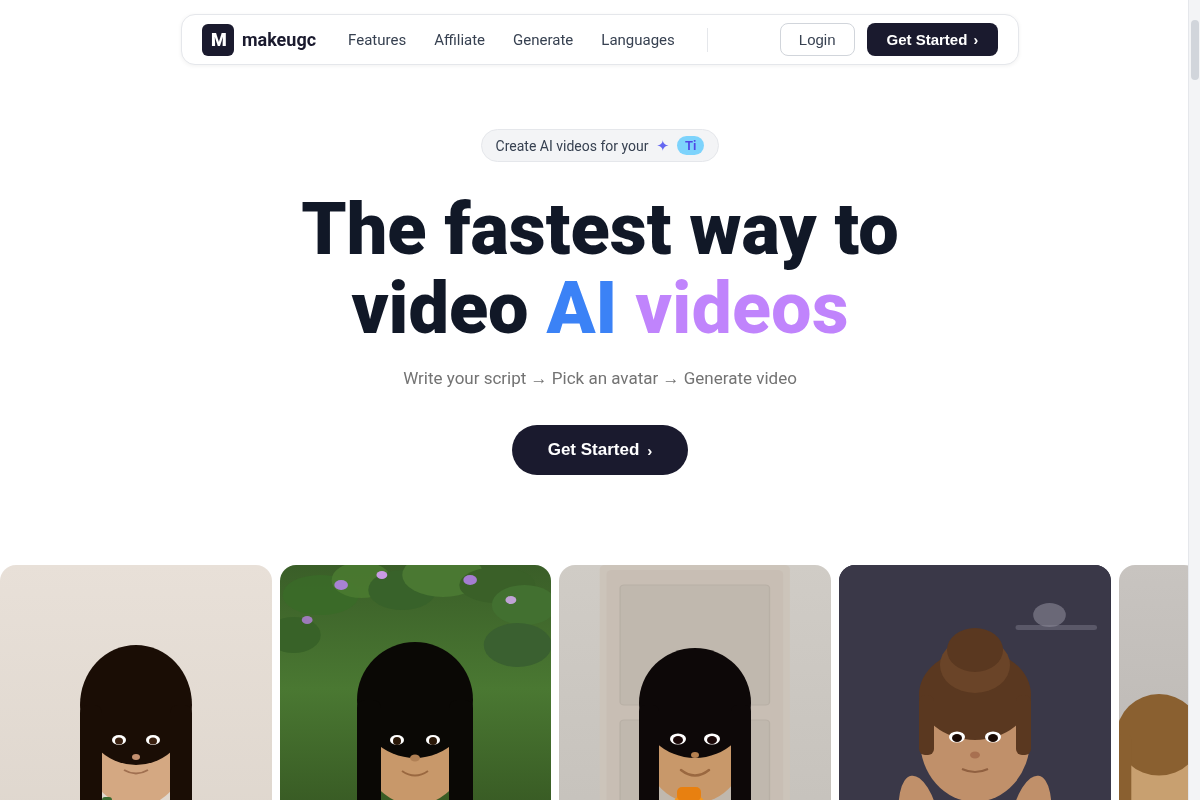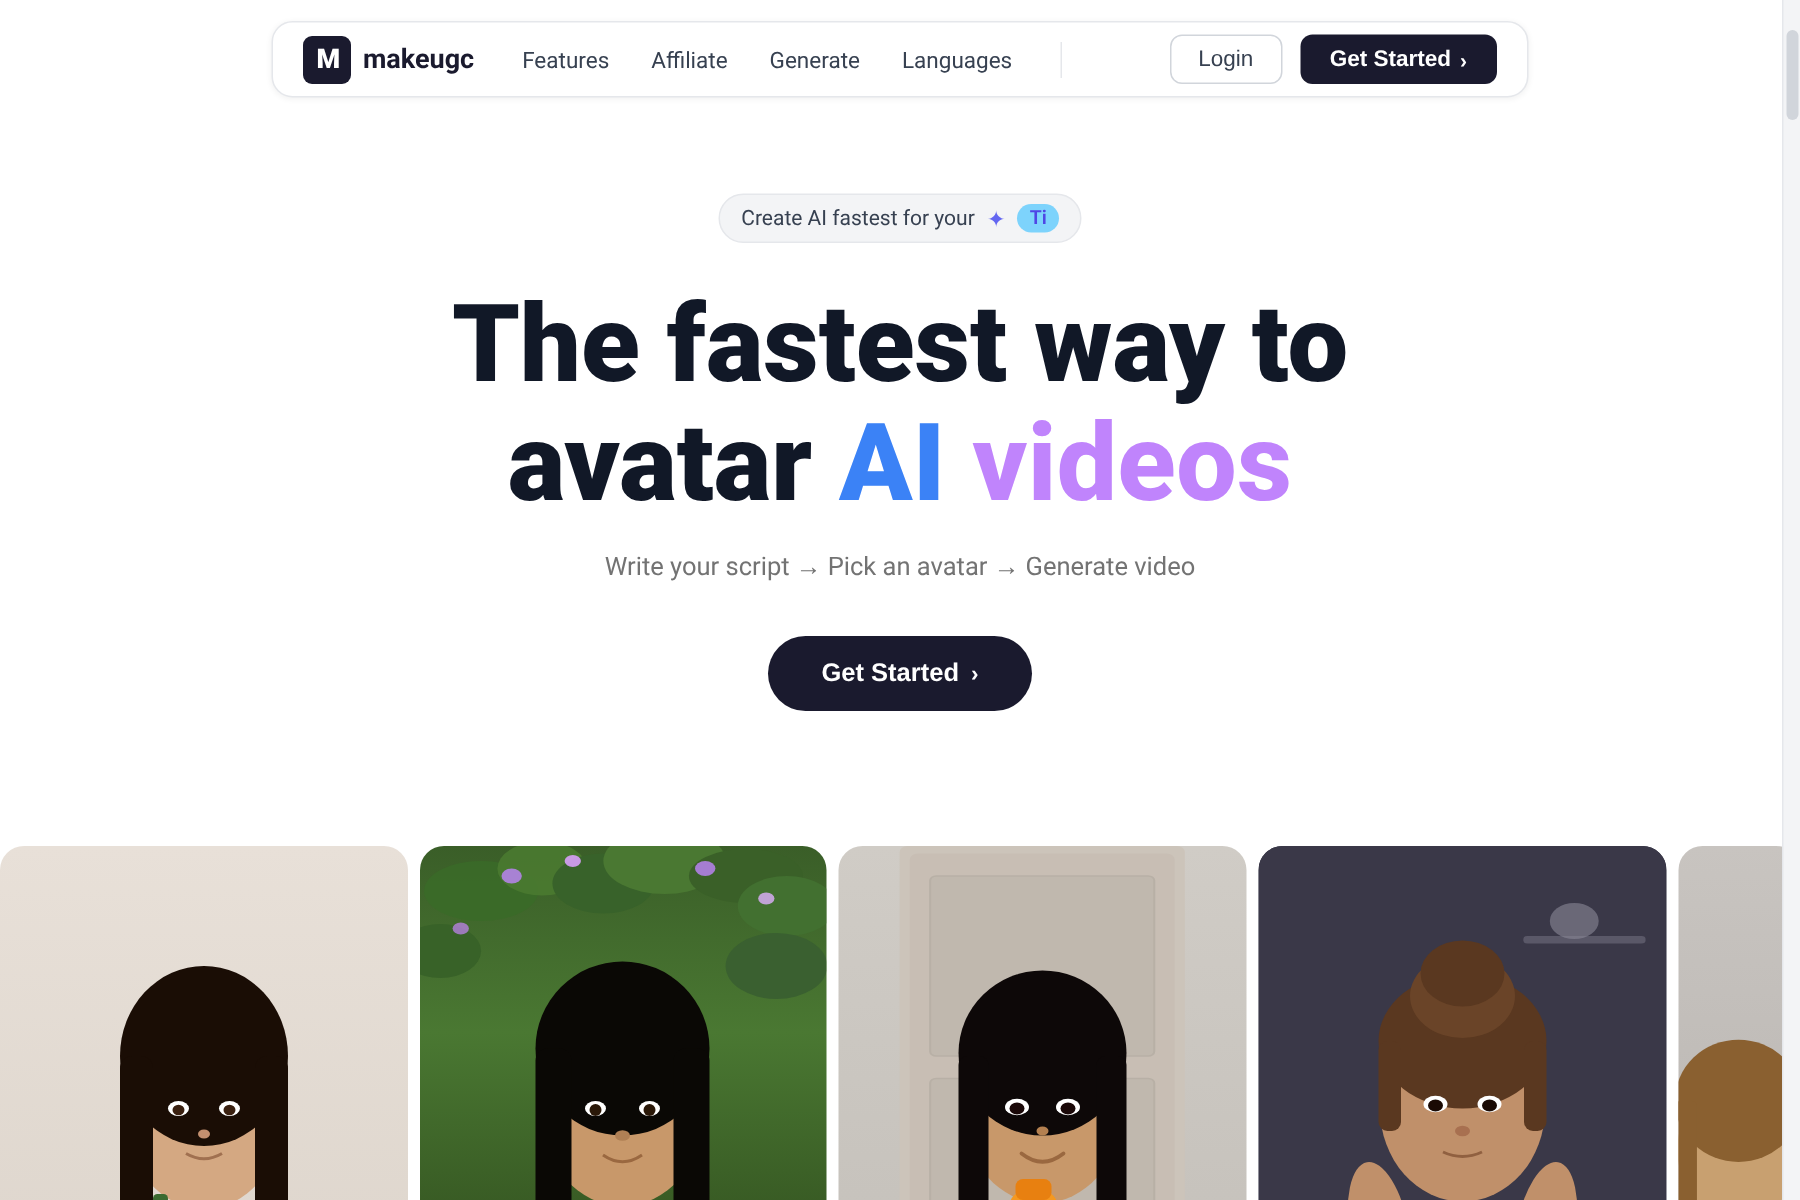--- a/index.html
+++ b/index.html
@@ -273,28 +273,28 @@
           <span>Get Started</span>
           <span class="arrow">›</span>
         </button>
       </div>
     </div>
   </div>
 </nav>
 
 <section class="hero">
   <div class="hero-badge">
-    <span>Create AI fastest for your</span>
+    <span>Create AI videos for your</span>
     <span class="hero-badge-icon">✦</span>
     <span class="hero-badge-highlight">Ti</span>
   </div>
 
   <h1 class="hero-title">
     <span>The fastest way to</span><br>
-    <span>avatar </span><span class="ai-blue">AI</span><span class="videos-purple"> videos</span>
+    <span>video </span><span class="ai-blue">AI</span><span class="videos-purple"> videos</span>
   </h1>
 
   <p class="hero-subtitle">Write your script → Pick an avatar → Generate video</p>
 
   <button class="btn-get-started-hero">
     <span>Get Started</span>
     <span class="arrow">›</span>
   </button>
 </section>
 

